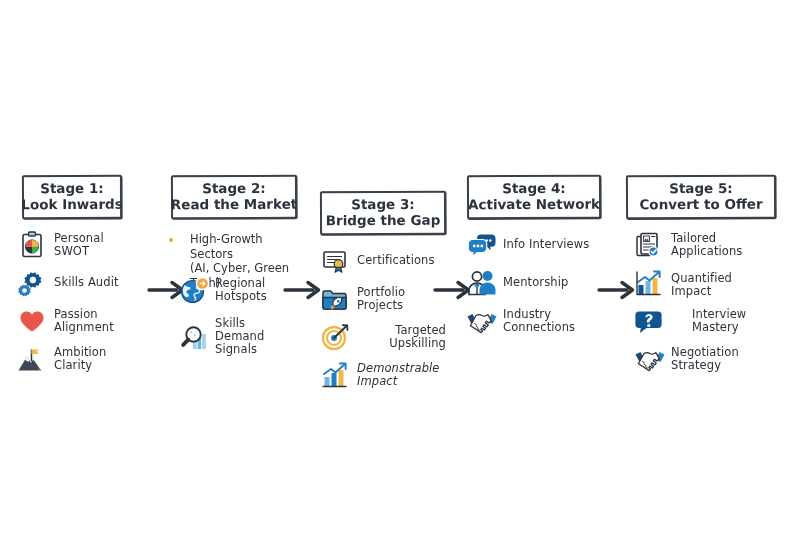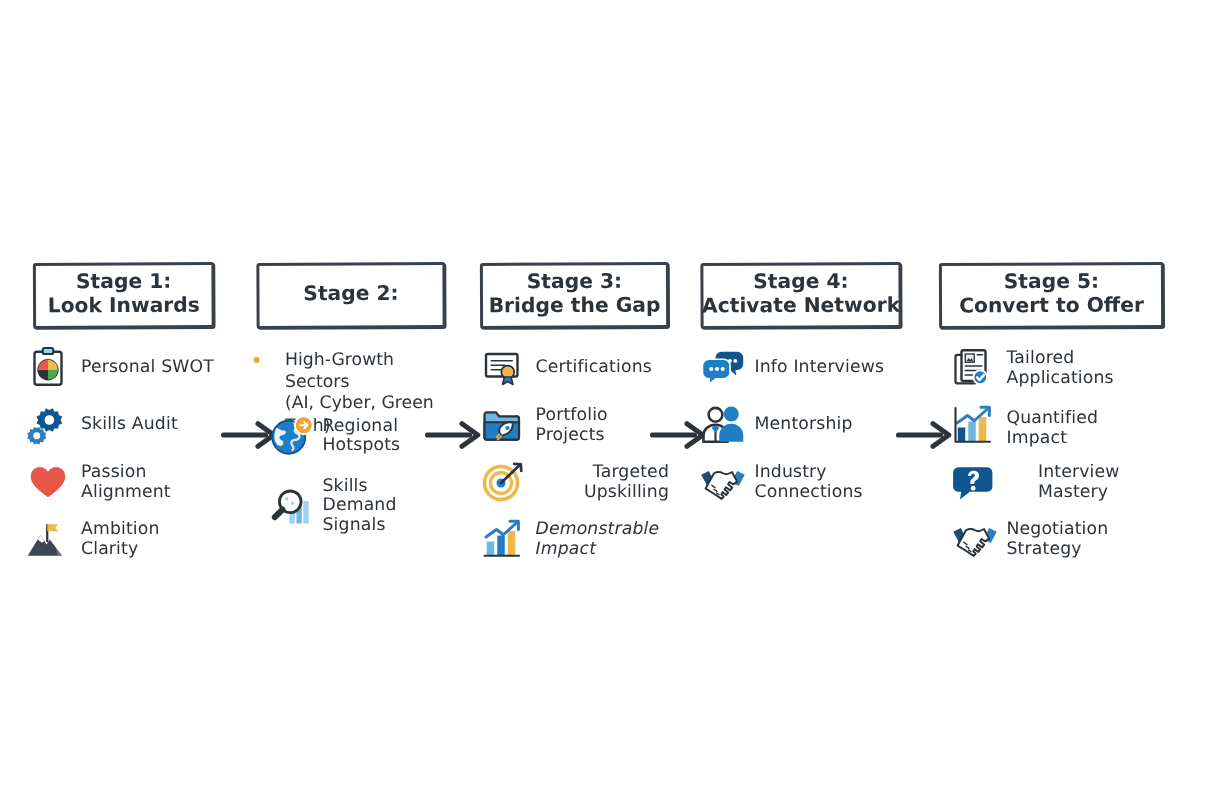--- a/index.html
+++ b/index.html
@@ -111,21 +111,21 @@
     top: 279px;
   }
 
   svg { display: block; overflow: visible; }
 </style>
 </head>
 <body>
 
 <div id="canvas">
 
-  <div class="stage" style="left:22px; width:121px;">
+  <div class="stage" style="left:22px; width:100px;">
     <div class="stage-box">
       <span class="l1">Stage 1:</span>
       <span class="l2">Look Inwards</span>
     </div>
     <div class="items">
 
       <div class="item" style="left:-5px; top:0px;">
         <span class="ico">
           <svg width="30" height="30" viewBox="0 0 30 30">
             <rect x="6" y="4.5" width="18" height="22" rx="1.6" fill="#ffffff" stroke="#2d333b" stroke-width="1.6"></rect>
@@ -184,20 +184,21 @@
   <div class="arrow" style="left:148px;">
     <svg width="40" height="22" viewBox="0 0 40 22">
       <path d="M1 11h28" stroke="#2d333b" stroke-width="3.4" stroke-linecap="round" fill="none"></path>
       <path d="M24 3.5L34.5 11 24 18.5" stroke="#2d333b" stroke-width="3.4" stroke-linecap="round" stroke-linejoin="round" fill="none"></path>
     </svg>
   </div>
 
   <div class="stage" style="left:171px; width:126px;">
     <div class="stage-box">
       <span class="l1">Stage 2:</span>
+      <span class="l2">Read the Market</span>
     </div>
     <div class="items">
 
       <div class="bullet-item" style="left:-2px; top:2px; width:130px;">
         <span class="dot"></span>
         <span class="lbl">High-Growth Sectors
 (AI, Cyber, Green Tech)</span>
       </div>
 
       <div class="item" style="left:7px; top:45px;">
@@ -235,21 +236,21 @@
     </div>
   </div>
 
   <div class="arrow" style="left:284px;">
     <svg width="40" height="22" viewBox="0 0 40 22">
       <path d="M1 11h28" stroke="#2d333b" stroke-width="3.4" stroke-linecap="round" fill="none"></path>
       <path d="M24 3.5L34.5 11 24 18.5" stroke="#2d333b" stroke-width="3.4" stroke-linecap="round" stroke-linejoin="round" fill="none"></path>
     </svg>
   </div>
 
-  <div class="stage" style="left:320px; width:126px;">
+  <div class="stage" style="left:320px; width:126px;margin-top:16px;">
     <div class="stage-box">
       <span class="l1">Stage 3:</span>
       <span class="l2">Bridge the Gap</span>
     </div>
     <div class="items">
 
       <div class="item" style="left:0px; top:0px;">
         <span class="ico">
           <svg width="30" height="30" viewBox="0 0 30 30">
             <rect x="4" y="6" width="21" height="15" rx="1.2" fill="#ffffff" stroke="#2d333b" stroke-width="1.6"></rect>

